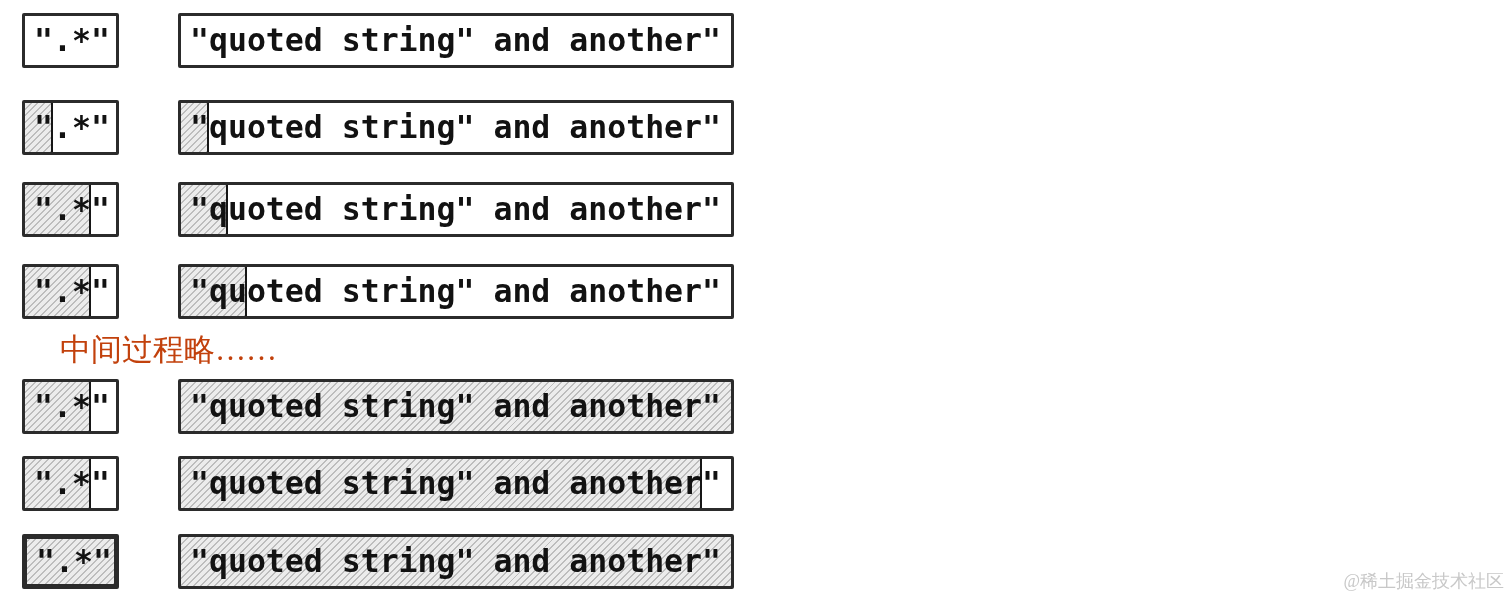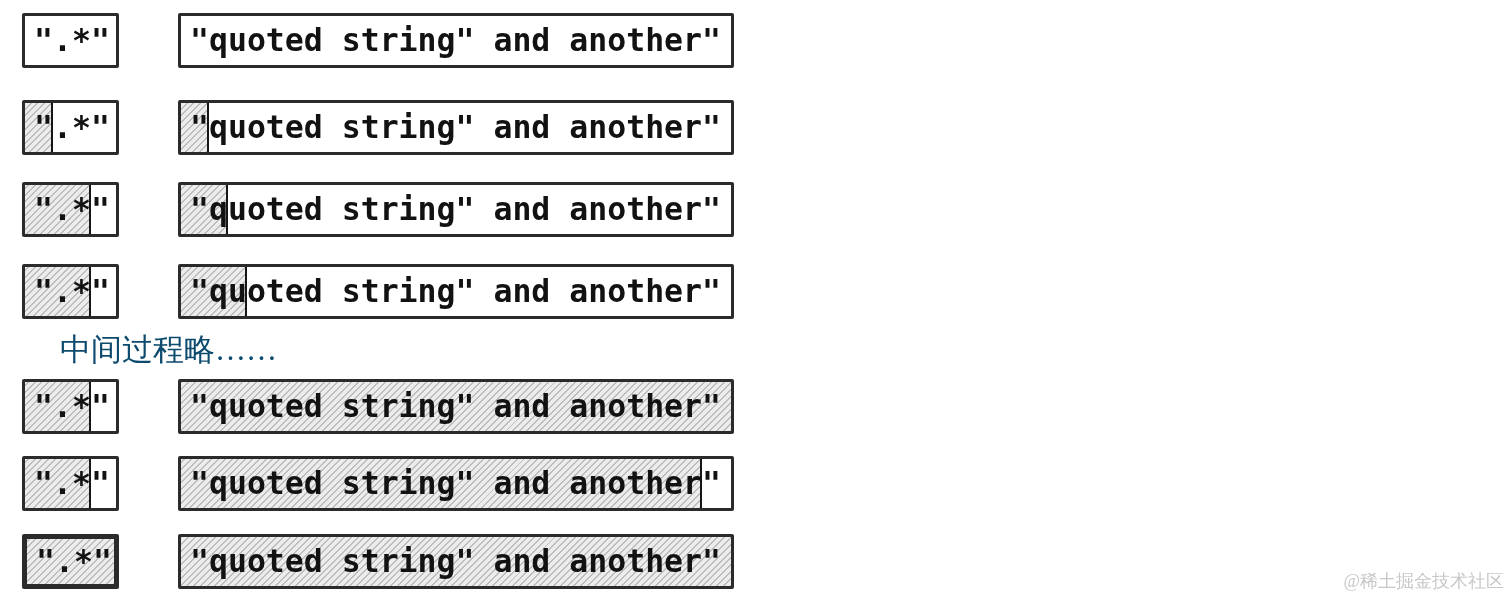--- a/index.html
+++ b/index.html
@@ -61,21 +61,21 @@
   }
   .hatch.full{ border-right:none; }
   .row.final .pattern-box{ border-width:5px; }
   .note{
     position:absolute;
     left:60px;
     top:332px;
     font-family:"Liberation Serif","DejaVu Serif",serif;
     font-size:31px;
     line-height:36px;
-    color:#0c4a6e;
+    color:#c2410c;
     white-space:pre;
   }
   .watermark{
     position:absolute;
     right:8px;
     bottom:7px;
     font-family:"Liberation Serif","DejaVu Serif",serif;
     font-size:18px;
     color:var(--watermark);
     white-space:pre;

